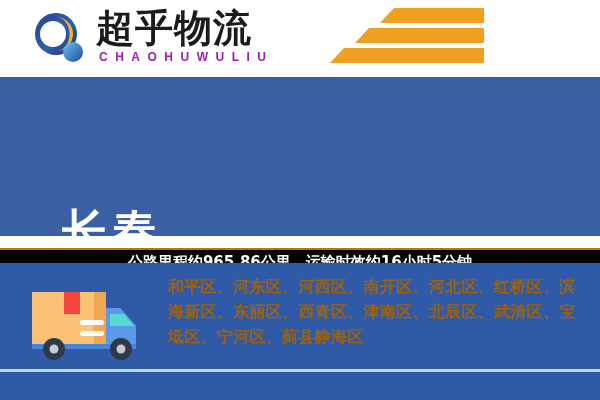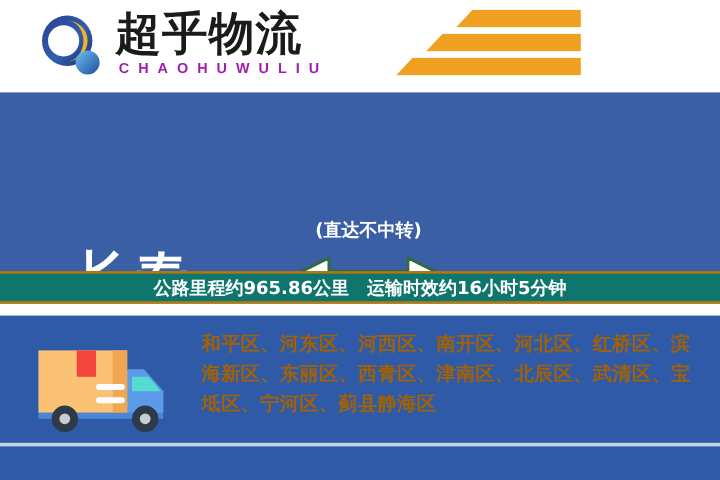--- a/index.html
+++ b/index.html
@@ -93,22 +93,22 @@
     text-align:center;
     font-size:14px;line-height:18px;
     font-weight:bold;
     color:#ffffff;
     white-space:nowrap;
     font-family:"DejaVu Sans","Liberation Sans",sans-serif;
   }
 
   
   .infobar{
-    position:absolute;left:0;top:226px;width:600px;height:27px;
-    background:#0f766e;
+    position:absolute;left:0;top:248px;width:600px;height:27px;
+    background:#000000;
     border-top:2px solid #bf7505;
     border-bottom:2px solid #bf7505;
     box-sizing:border-box;
     display:flex;align-items:center;justify-content:center;
   }
   .infobar-text{
     font-size:15px;line-height:18px;
     font-weight:bold;
     color:#ffffff;
     white-space:nowrap;
@@ -172,31 +172,20 @@
       <div class="stripe s1"></div>
       <div class="stripe s2"></div>
       <div class="stripe s3"></div>
     </div>
   </div>
 
   <div class="banner">
 
     <div class="city city-origin">长春</div>
 
-    <div class="route-mid">
-      <div class="route-top">(直达不中转)</div>
-
-      <div class="route-arrow">
-        <svg width="150" height="34" viewBox="0 0 150 34">
-          <polygon points="2,26 42,6 42,17 108,17 108,6 148,26 108,26 108,17 42,17 42,26" fill="#ffffff" stroke="#2f6b3c" stroke-width="2.2" stroke-linejoin="round"></polygon>
-        </svg>
-      </div>
-
-      <div class="route-bottom">【往返运输】</div>
-    </div>
 
   </div>
 
   <div class="infobar">
     <span class="infobar-text">公路里程约965.86公里　运输时效约16小时5分钟</span>
   </div>
 
   <div class="bottom">
     <div class="divider"></div>
   </div>

